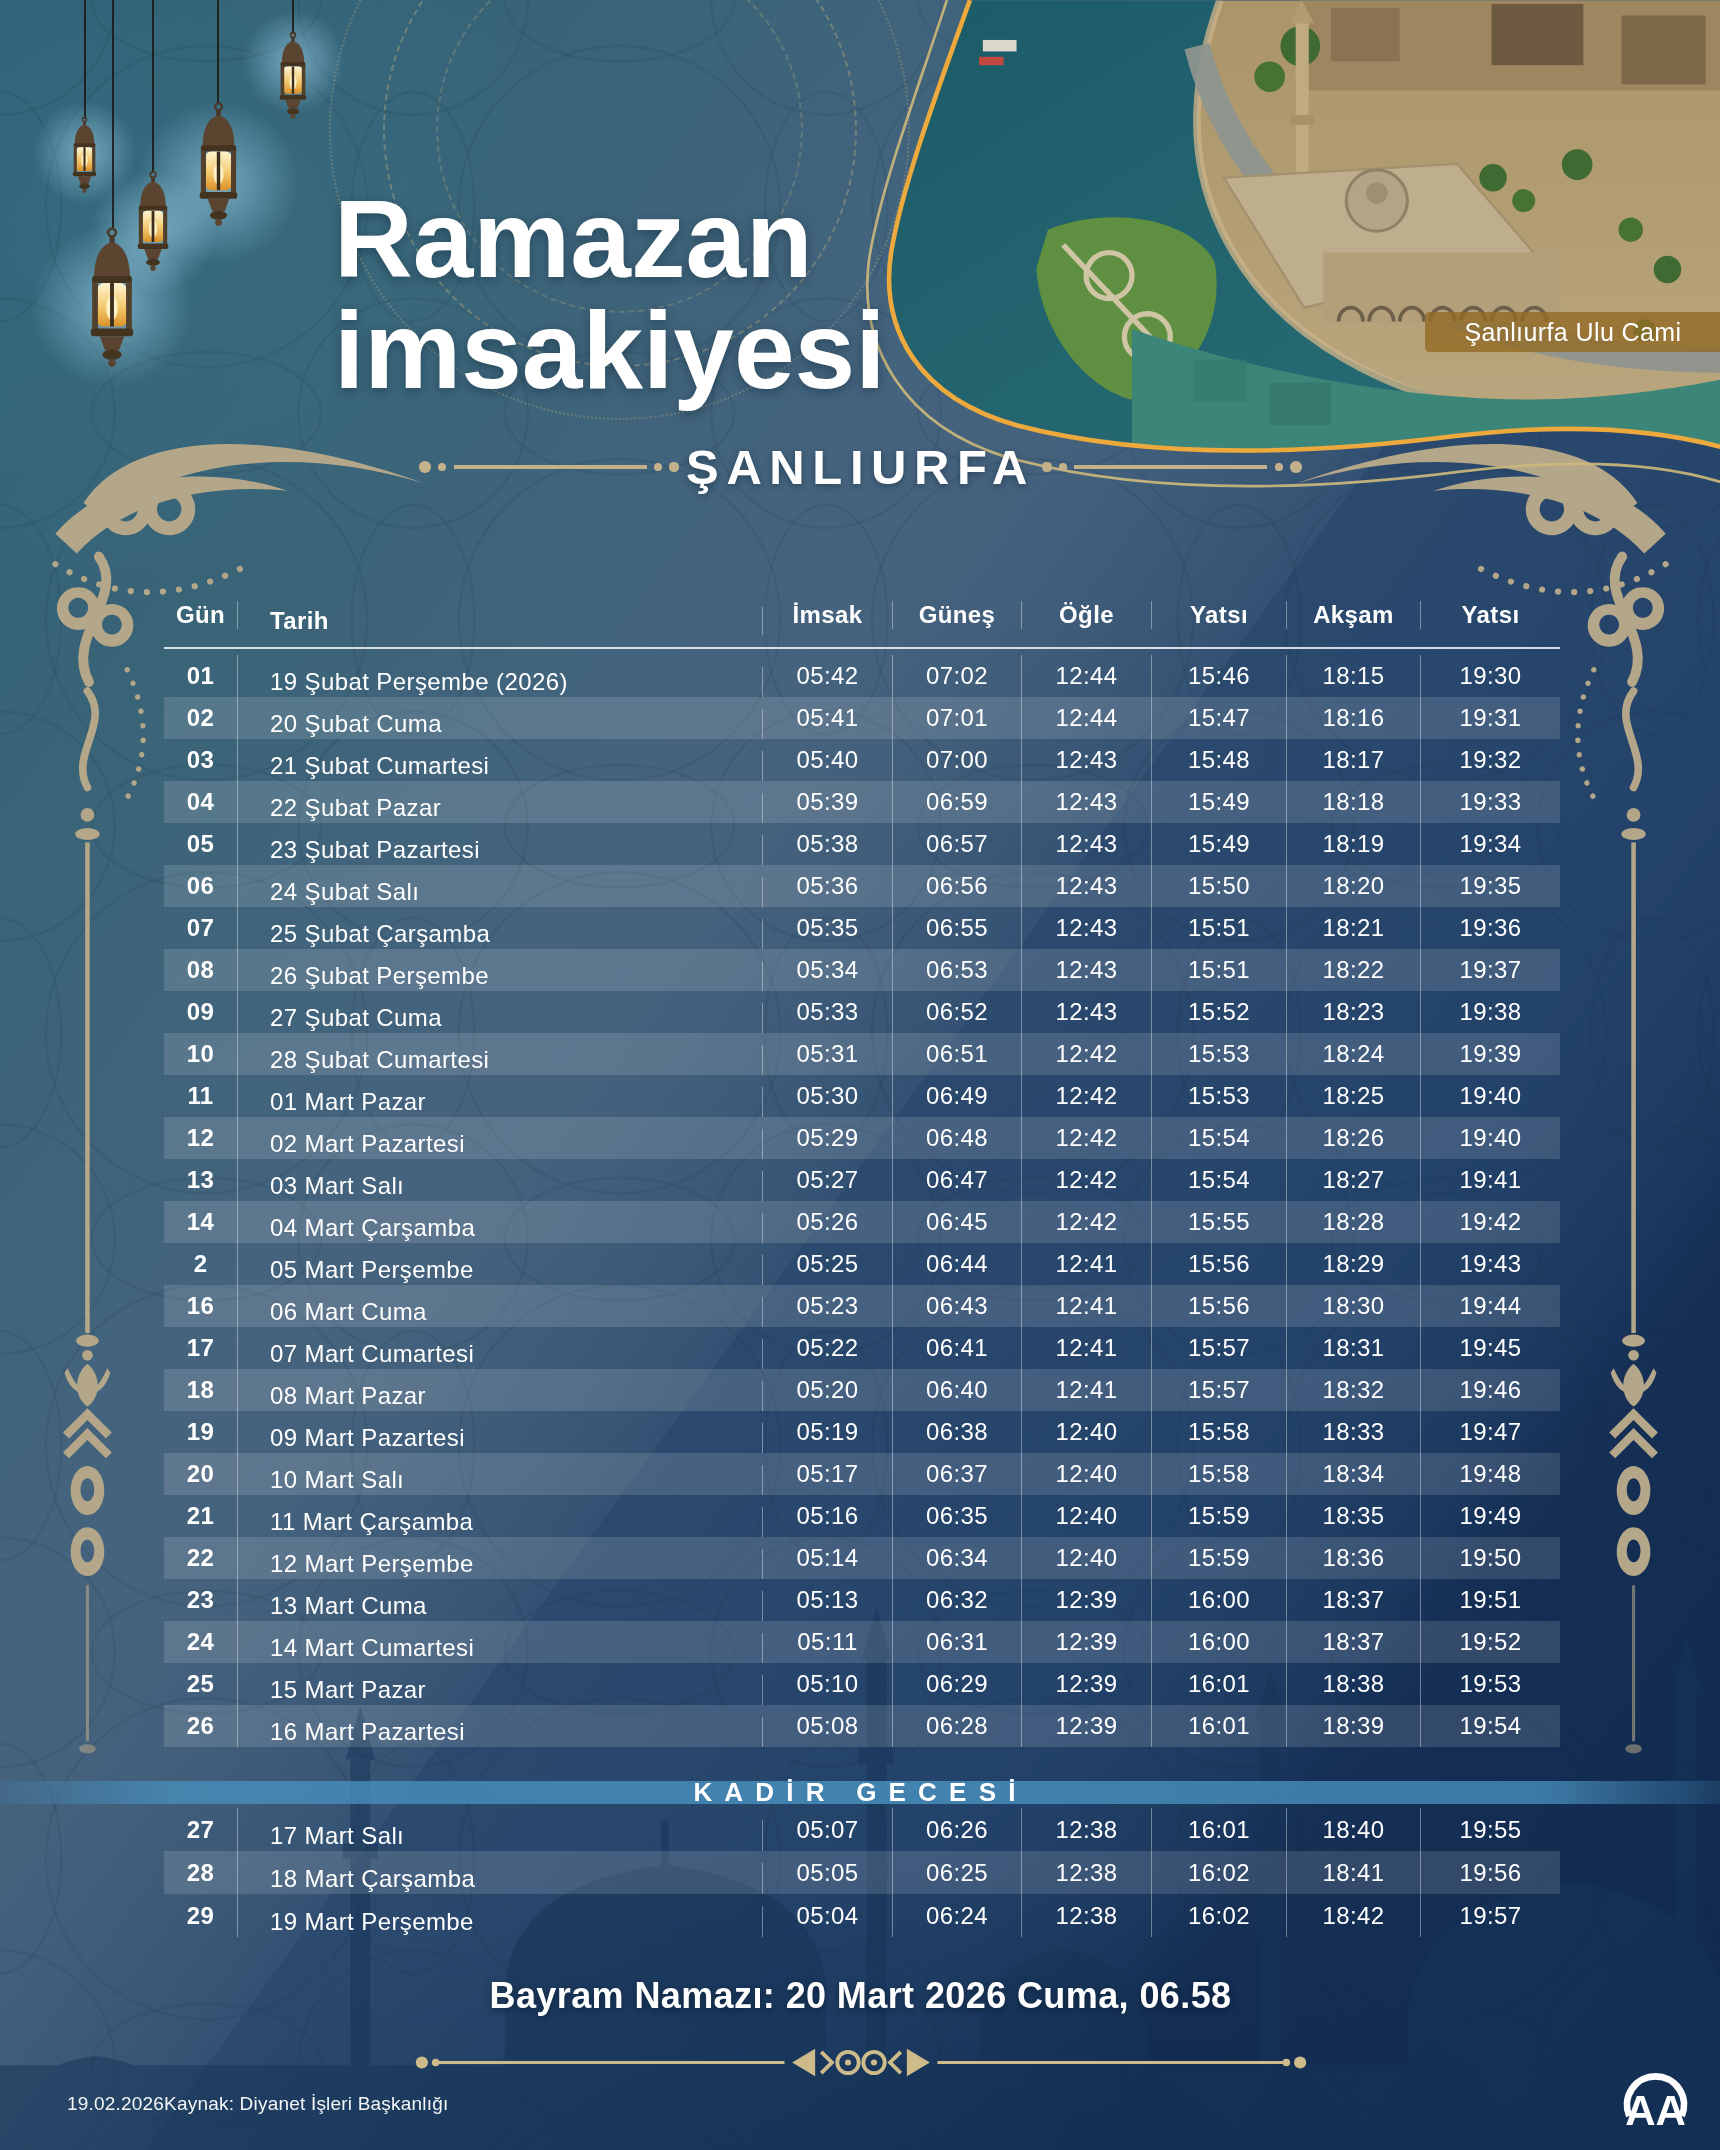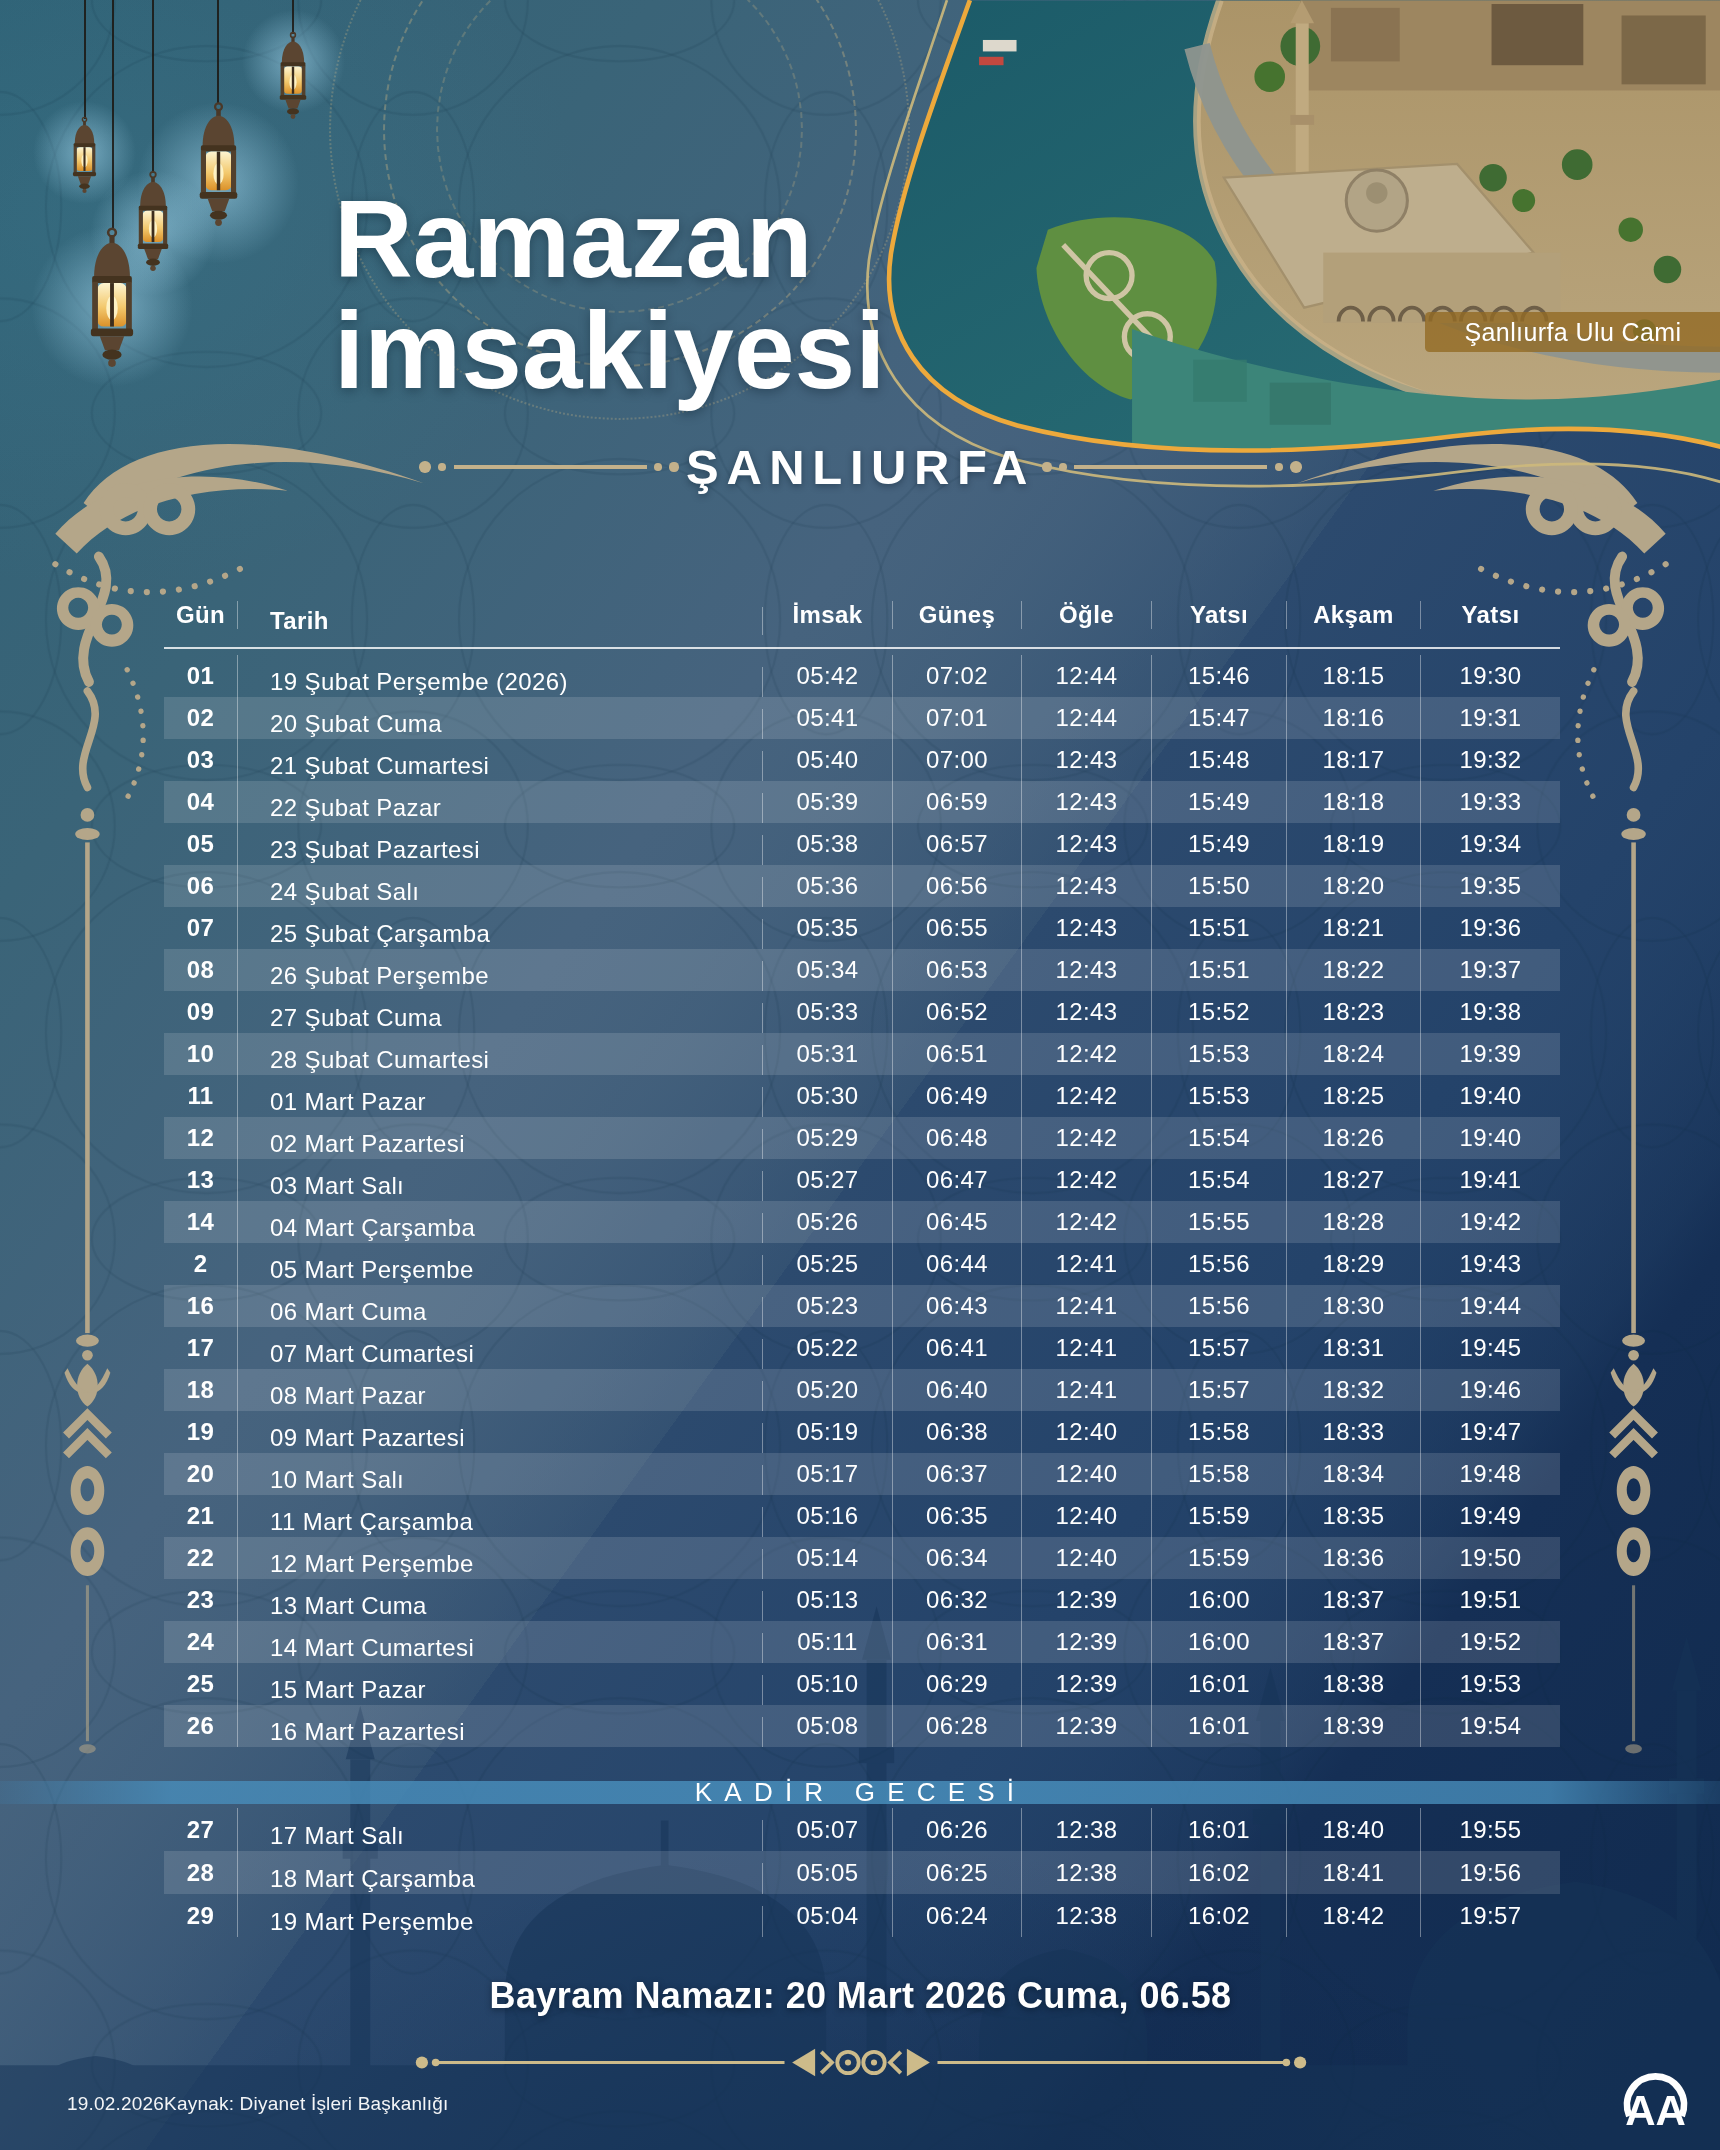--- a/index.html
+++ b/index.html
@@ -66,21 +66,21 @@
   .c0 { width:74px; font-weight:bold; }
   .c1 { width:525px; justify-content:flex-start; padding-left:32px;margin-top:12px; }
   .c2 { width:130px; } .c3 { width:129px; } .c4 { width:130px; }
   .c5 { width:135px; } .c6 { width:134px; } .c7 { flex:1; }
   .thead .c1 { padding-left:32px; }
 
   
   .kadir { position:relative; margin-left:-164px; width:1721px; height:23px; margin-top:34px; margin-bottom:4.6px;
     background:linear-gradient(90deg, rgba(64,130,176,.2) 0%, rgba(72,142,188,.78) 10%, rgba(74,146,192,.8) 50%, rgba(72,142,188,.78) 90%, rgba(64,130,176,.2) 100%);
     display:flex; align-items:center; justify-content:center; overflow:visible; }
-  .kadir-label { font-size:26px; font-weight:normal; letter-spacing:12.2px; color:#fff; margin:0 43px; white-space:nowrap; }
+  .kadir-label { font-size:26px; font-weight:bold; letter-spacing:12.2px; color:#fff; margin:0 43px; white-space:nowrap; }
   .crescent { flex:none; }
 
   
   .bayram { position:absolute; top:1975px; left:0; width:100%; text-align:center; z-index:8;
             font-size:36px; font-weight:bold; letter-spacing:0.4px; text-shadow:0 2.3px 6.1px rgba(0,15,30,.5); }
   .divider { position:absolute; top:2041px; left:402px; z-index:8; }
   .footer { position:absolute; top:2093px; left:67px; z-index:8; display:flex; 
             font-size:19px; color:rgba(255,255,255,.95); letter-spacing:0.2px; }
   .aa-logo { position:absolute; left:1618px; top:2053px; z-index:8; }
 

